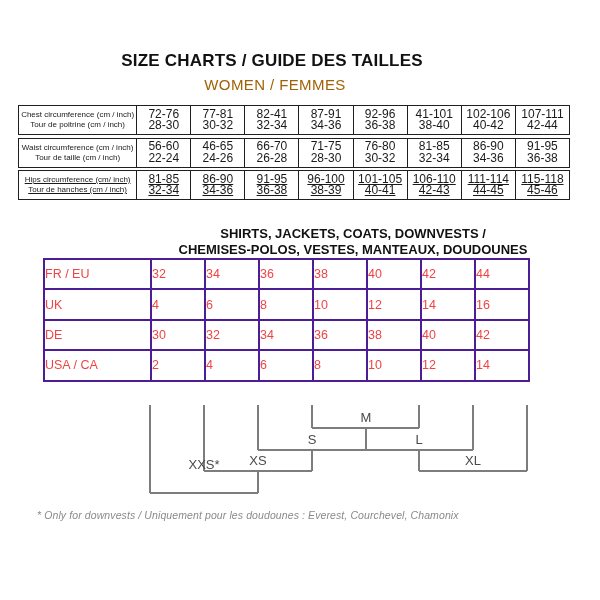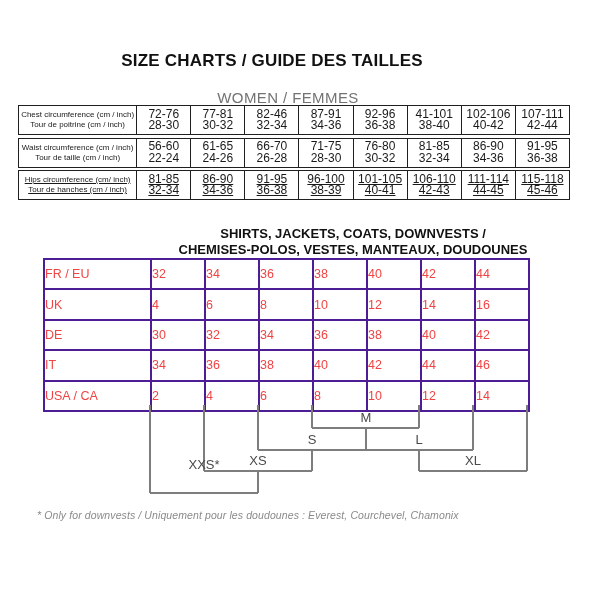--- a/index.html
+++ b/index.html
@@ -6,21 +6,21 @@
   .page{
     position:relative;width:600px;height:600px;background:#ffffff;overflow:hidden;
     font-family:"Liberation Sans","DejaVu Sans",sans-serif;color:#1a1a1a;
   }
   .title{
     position:absolute;top:51px;left:272px;transform:translateX(-50%);
     margin:0;font-size:17px;font-weight:bold;letter-spacing:.2px;white-space:nowrap;color:#111;
   }
   .subtitle{
     position:absolute;top:72px;left:271px;transform:translateX(-50%);
-    margin:17px;font-size:15px;font-weight:normal;letter-spacing:.4px;white-space:nowrap;color:#737373;
+    margin:4px;font-size:15px;font-weight:normal;letter-spacing:.4px;white-space:nowrap;color:#a16207;
   }
   
   table.mstrip{
     position:absolute;left:18px;width:552px;border-collapse:collapse;table-layout:fixed;
   }
   .mstrip td{border:1px solid #1f1f1f;height:28px;padding:0;text-align:center;vertical-align:middle;margin-left:20px;}
   .mstrip .lab{font-size:8px;line-height:10px;color:#1a1a1a;}
   .mstrip .val{font-size:12px;line-height:11.5px;color:#1a1a1a;}
   .strip1{top:105px;} .strip2{top:137.5px;} .strip3{top:170px;text-decoration:underline;}
   
@@ -72,21 +72,21 @@
           </td>
       <td class="val">
             <div>72-76</div>
             <div>28-30</div>
           </td>
       <td class="val">
             <div>77-81</div>
             <div>30-32</div>
           </td>
       <td class="val">
-            <div>82-46</div>
+            <div>82-41</div>
             <div>32-34</div>
           </td>
       <td class="val">
             <div>87-91</div>
             <div>34-36</div>
           </td>
       <td class="val">
             <div>92-96</div>
             <div>36-38</div>
           </td>
@@ -122,21 +122,21 @@
         <tr>
       <td class="lab">
             <div>Waist circumference (cm / inch)</div>
             <div>Tour de taille (cm / inch)</div>
           </td>
       <td class="val">
             <div>56-60</div>
             <div>22-24</div>
           </td>
       <td class="val">
-            <div>61-65</div>
+            <div>46-65</div>
             <div>24-26</div>
           </td>
       <td class="val">
             <div>66-70</div>
             <div>26-28</div>
           </td>
       <td class="val">
             <div>71-75</div>
             <div>28-30</div>
           </td>
@@ -252,30 +252,20 @@
       <td>DE</td>
       <td>30</td>
       <td>32</td>
       <td>34</td>
       <td>36</td>
       <td>38</td>
       <td>40</td>
       <td>42</td>
     </tr>
     <tr>
-      <td>IT</td>
-      <td>34</td>
-      <td>36</td>
-      <td>38</td>
-      <td>40</td>
-      <td>42</td>
-      <td>44</td>
-      <td>46</td>
-    </tr>
-    <tr>
       <td>USA / CA</td>
       <td>2</td>
       <td>4</td>
       <td>6</td>
       <td>8</td>
       <td>10</td>
       <td>12</td>
       <td>14</td>
     </tr>
   </tbody>

